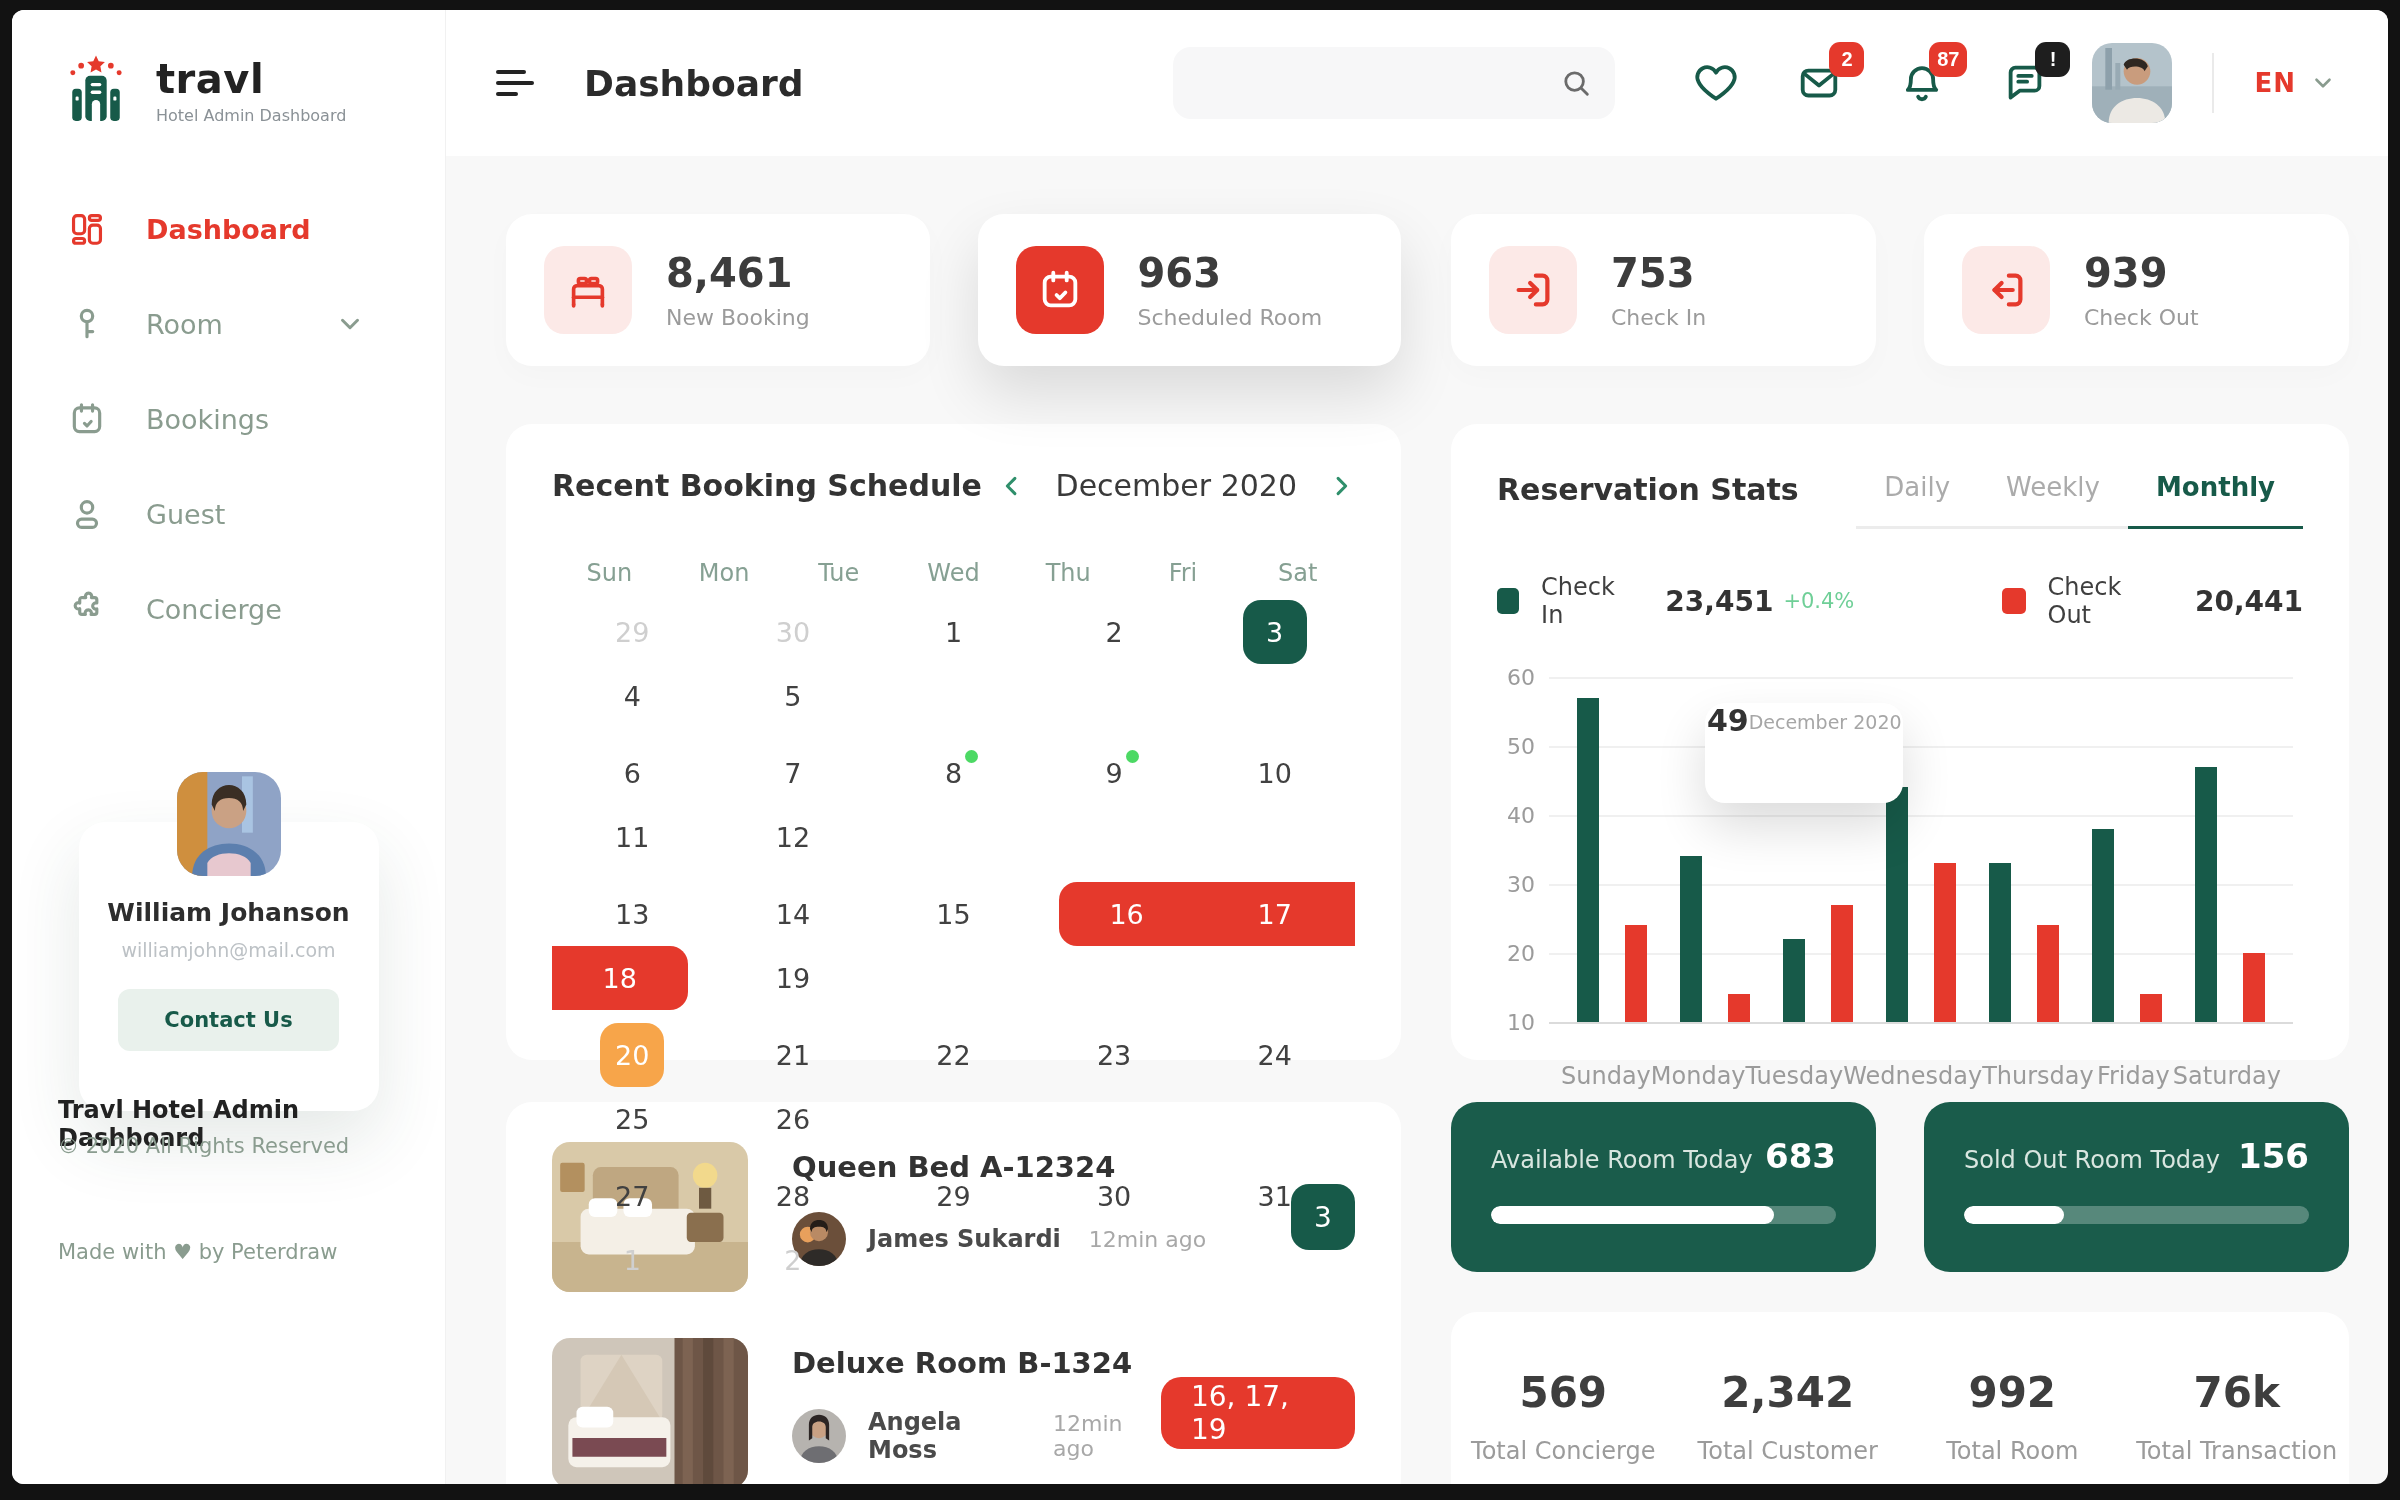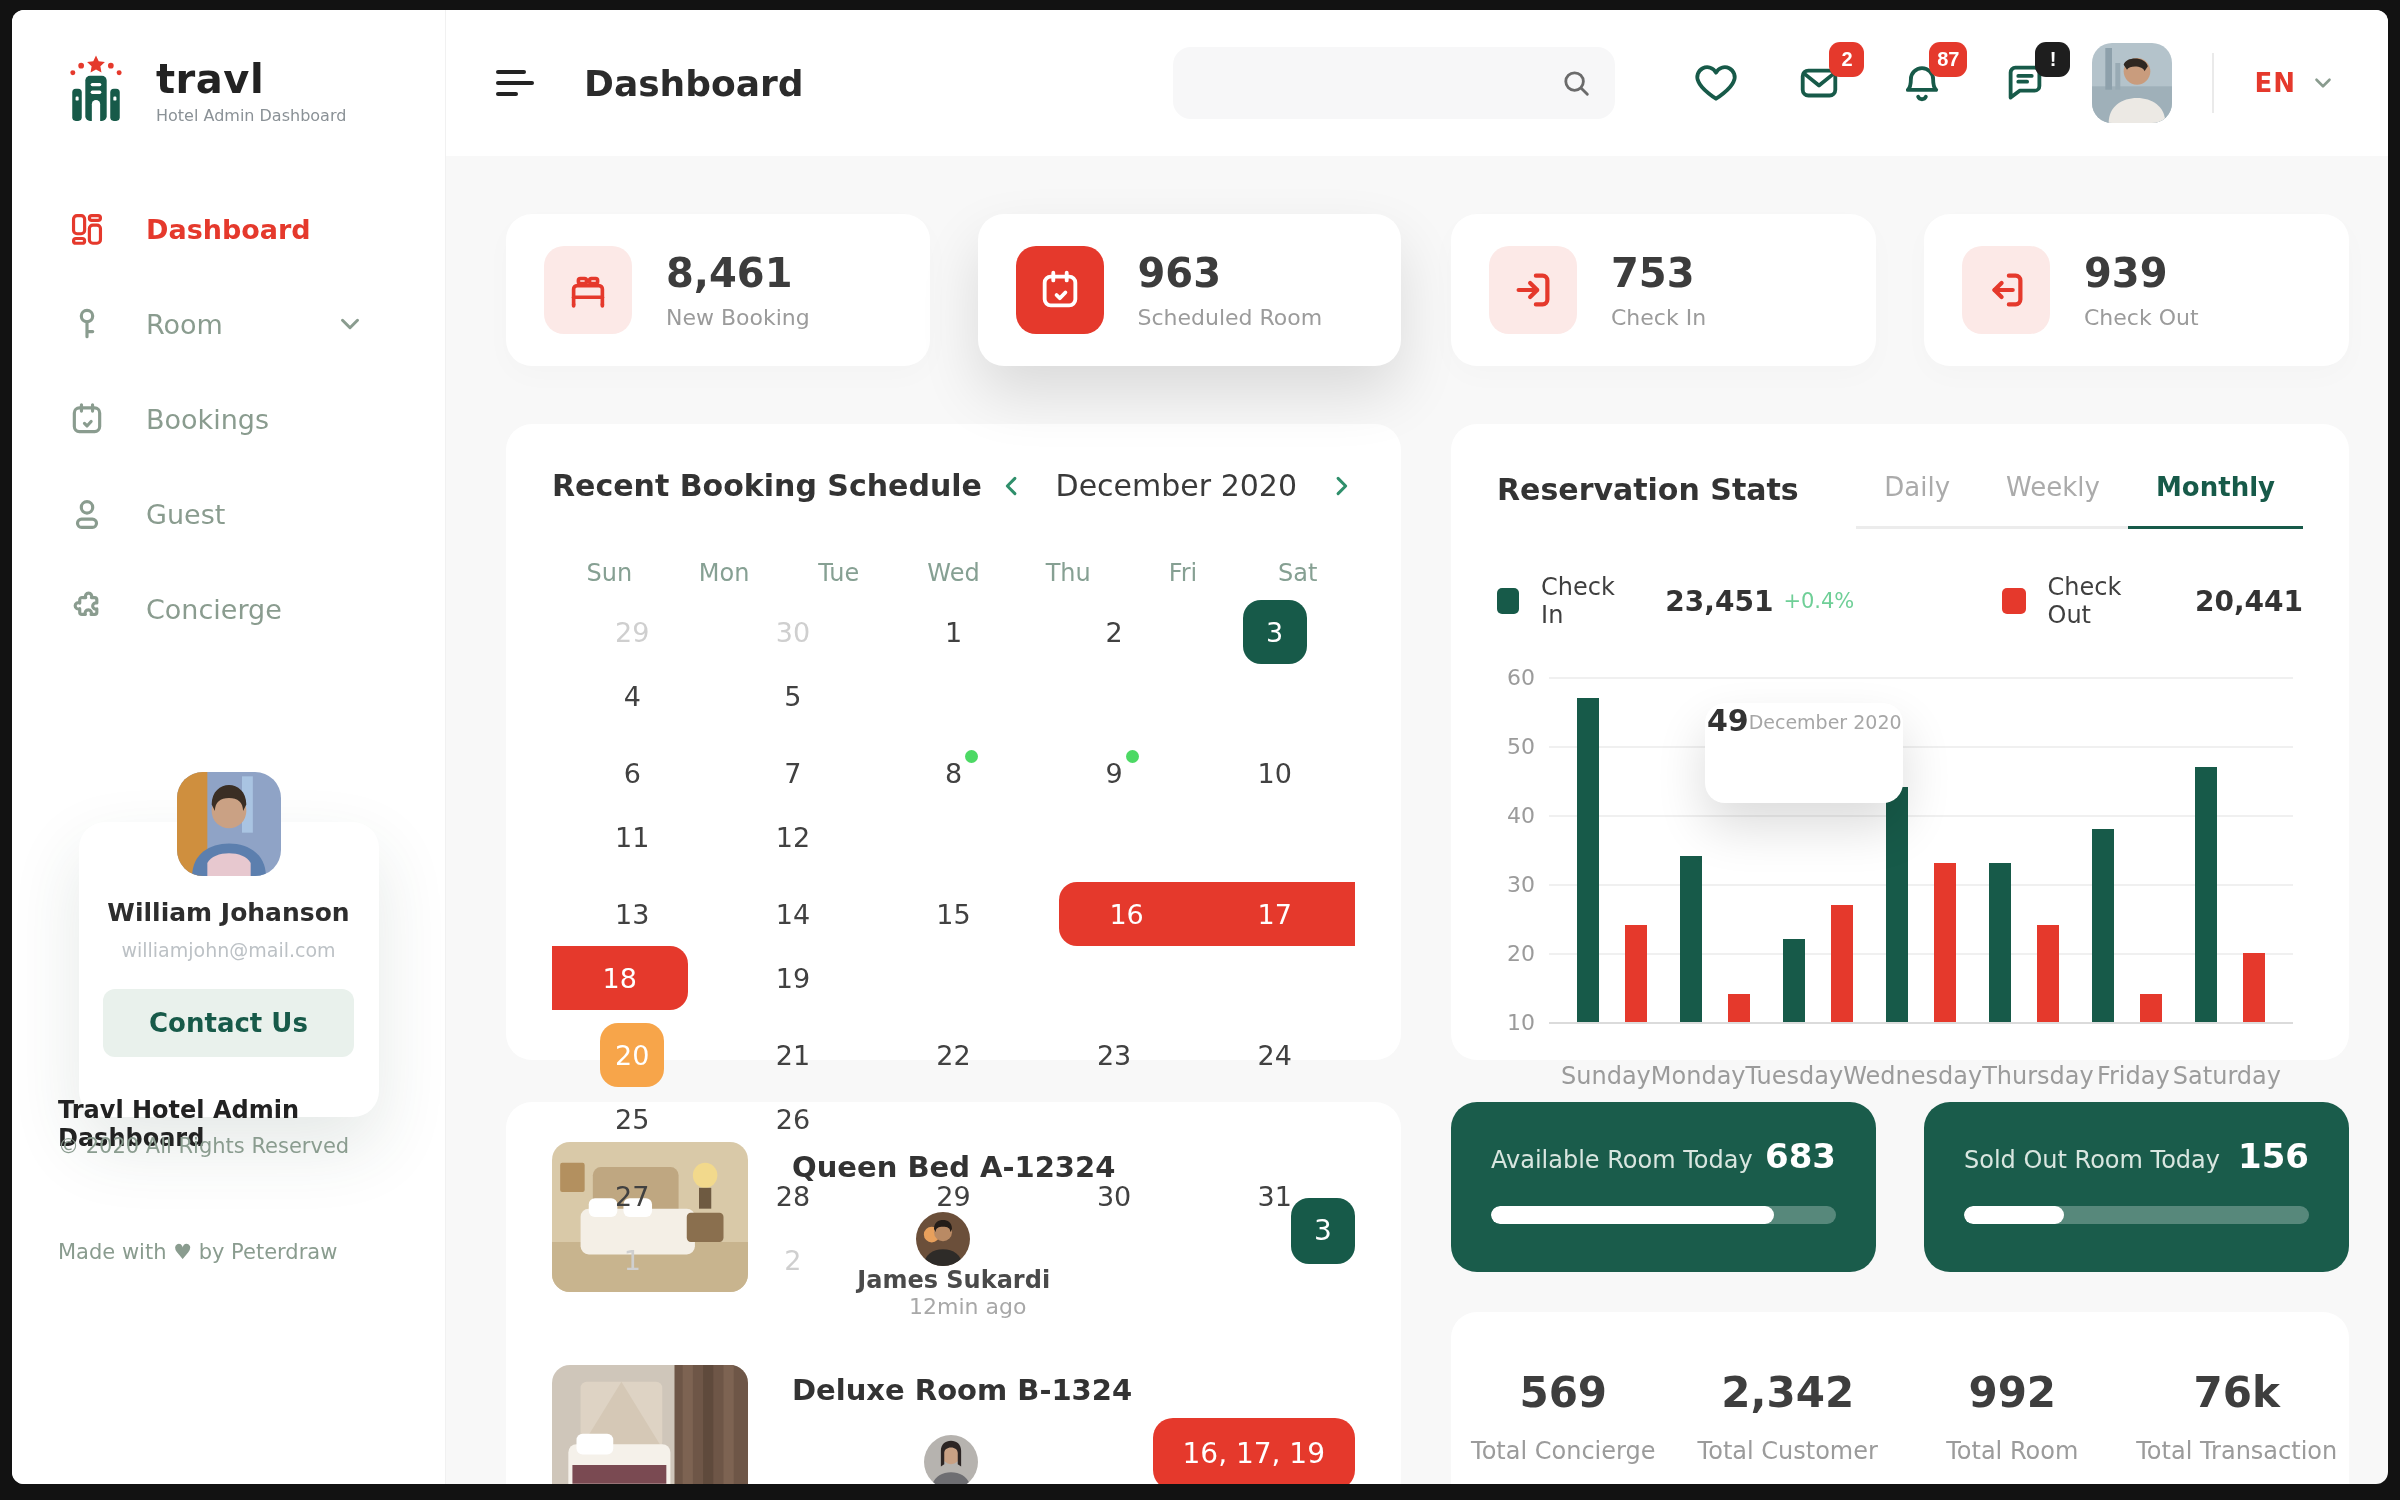--- a/index.html
+++ b/index.html
@@ -21,21 +21,21 @@
   .nav-item.active .nlabel { font-weight:700; }
   .nav-chev { margin-left:auto; width:30px; height:30px; color:#8A9C8F; }
   .nav-chev svg { width:100%; height:100%; }
 
   .profile { position:absolute; top:762px; left:50%; transform:translateX(-50%); width:300px; text-align:center; }
   .profile-avatar { width:104px; height:104px; border-radius:26px; overflow:hidden; margin:0 auto; position:relative; z-index:2; }
   .profile-avatar svg { width:100%; height:100%; display:block; }
   .profile-card { margin-top:-54px; background:#fff; border-radius:26px; box-shadow:0 30px 70px rgba(40,70,60,.12); padding:76px 24px 60px; }
   .profile-name { font-size:25px; font-weight:700; color:#2d2d2d; }
   .profile-email { font-size:19px; color:#BCC1C5; margin-top:12px; }
-  .profile-btn { display:inline-block; margin-top:28px; background:#E9F1EC; color:#175A49; font-size:26px; font-weight:700; padding:19px 46px; border-radius:12px; border:none; cursor:pointer; font-family:inherit; }
+  .profile-btn { display:inline-block; margin-top:28px; background:#E9F1EC; color:#175A49; font-size:21px; font-weight:700; padding:19px 46px; border-radius:12px; border:none; cursor:pointer; font-family:inherit; }
 
   .side-footer-title { position:absolute; top:1086px; left:46px; font-size:24px; font-weight:700; color:#222; }
   .side-footer-copy { position:absolute; top:1124px; left:46px; font-size:21px; color:#8A9C8F; }
   .side-footer-credit { position:absolute; top:1230px; left:46px; font-size:21px; color:#8A9C8F; }
 
   
   .main { flex:1; display:flex; flex-direction:column; min-width:0; }
   .topbar { height:146px; background:#fff; display:flex; align-items:center; padding:0 52px 0 50px; flex-shrink:0; }
   .hamburger { width:40px; height:30px; display:flex; flex-direction:column; justify-content:center; gap:7px; cursor:pointer; }
   .hamburger i { display:block; height:4px; border-radius:2px; background:#232323; }
@@ -94,21 +94,21 @@
   .cal-cell.red-start { margin-left:25px; border-radius:18px 0 0 18px; }
   .cal-cell.red-end { margin-right:25px; border-radius:0 18px 18px 0; }
 
   
   .rooms-card { height:640px; padding:40px 46px; }
   .room-row { display:flex; align-items:flex-start; margin-bottom:46px; }
   .room-thumb { width:196px; height:150px; border-radius:18px; overflow:hidden; margin-right:44px; flex-shrink:0; }
   .room-thumb svg { width:100%; height:100%; display:block; }
   .room-mid { padding-top:8px; }
   .room-name { font-size:29px; font-weight:700; color:#333; }
-  .room-guest { display:flex; align-items:center; margin-top:28px;flex-direction:column; }
+  .room-guest { display:flex; align-items:center; margin-top:28px; }
   .guest-avatar { width:54px; height:54px; border-radius:50%; overflow:hidden; margin-right:22px; flex-shrink:0; }
   .guest-avatar svg { width:100%; height:100%; display:block; }
   .guest-name { font-size:24px; font-weight:700; color:#4a4a4a; }
   .guest-time { font-size:22px; color:#A8A8A8; margin-left:28px; }
   .room-badge { margin-left:auto; align-self:center; color:#fff; font-size:28px; font-weight:500; display:flex; align-items:center; justify-content:center; }
   .room-badge.green { width:64px; height:66px; border-radius:18px; background:#175A49; }
   .room-badge.red { height:72px; padding:0 30px; border-radius:20px; background:#E5392C; }
 
   
   .chart-card { height:636px; padding:40px 46px 0; margin-bottom:42px; }

